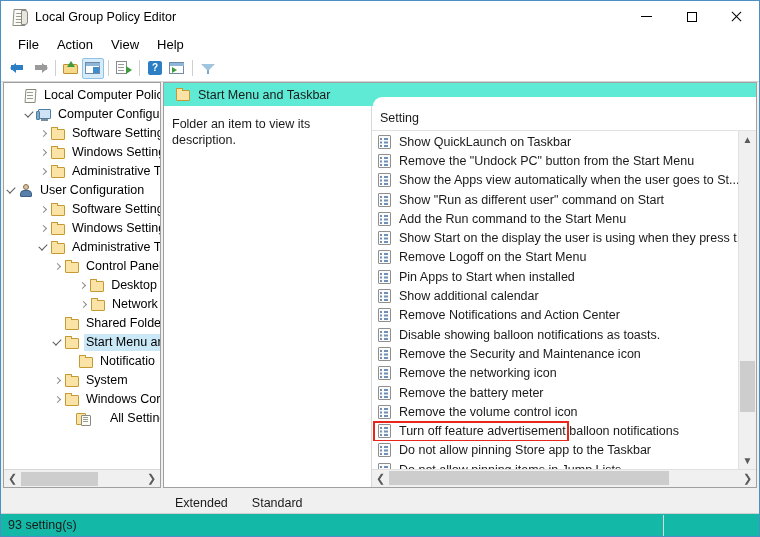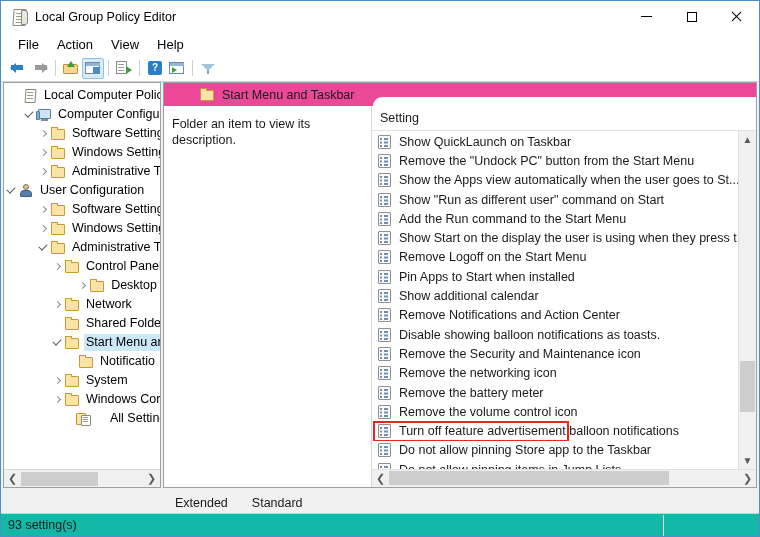--- a/index.html
+++ b/index.html
@@ -198,22 +198,22 @@
     color:#5a5a5a;font-size:11px;background:#f0f0f0;}
   .hs-track{flex:1;height:16px;background:#f0f0f0;position:relative;}
   .hs-thumb{position:absolute;left:0;top:1px;height:14px;width:63%;background:#cdcdcd;}
   
   .right-pane{
     flex:1;min-width:0;margin-left:2px;margin-bottom:2px;
     display:flex;flex-direction:column;
     border:1px solid #a0a0a0;background:#fff;box-sizing:border-box;
   }
   .pane-header{
-    height:23px;min-height:23px;background:#ec4899;position:relative;
-    display:flex;align-items:center;overflow:hidden;padding-left:24px;
+    height:23px;min-height:23px;background:#5eead4;position:relative;
+    display:flex;align-items:center;overflow:hidden;
   }
   .pane-header .hdr-icon{width:17px;height:14px;position:relative;margin-left:11px;margin-right:6px;}
   .pane-header .hdr-icon:before{
     content:"";position:absolute;left:1px;top:2px;width:14px;height:11px;
     background:#fbe3a6;border:1px solid #c59a33;box-sizing:border-box;border-radius:1px;
   }
   .pane-header .hdr-icon:after{
     content:"";position:absolute;left:1px;top:0px;width:7px;height:3px;
     background:#fbe3a6;border:1px solid #c59a33;border-bottom:none;box-sizing:border-box;
   }
@@ -423,21 +423,21 @@
           <div class="tree-row" style="padding-left: 46px;">
             <span class="twisty closed"></span>
             <span class="ticon folder"></span>
             <span class="lbl">Control Panel</span>
           </div>
           <div class="tree-row" style="padding-left: 46px; justify-content: flex-end;">
             <span class="twisty closed"></span>
             <span class="ticon folder"></span>
             <span class="lbl">Desktop</span>
           </div>
-          <div class="tree-row" style="padding-left: 46px;">
+          <div class="tree-row" style="padding-left: 72px;">
             <span class="twisty closed"></span>
             <span class="ticon folder"></span>
             <span class="lbl">Network</span>
           </div>
           <div class="tree-row" style="padding-left: 46px;">
             <span class="twisty"></span>
             <span class="ticon folder"></span>
             <span class="lbl">Shared Folder</span>
           </div>
           <div class="tree-row selected" style="padding-left: 46px;">

